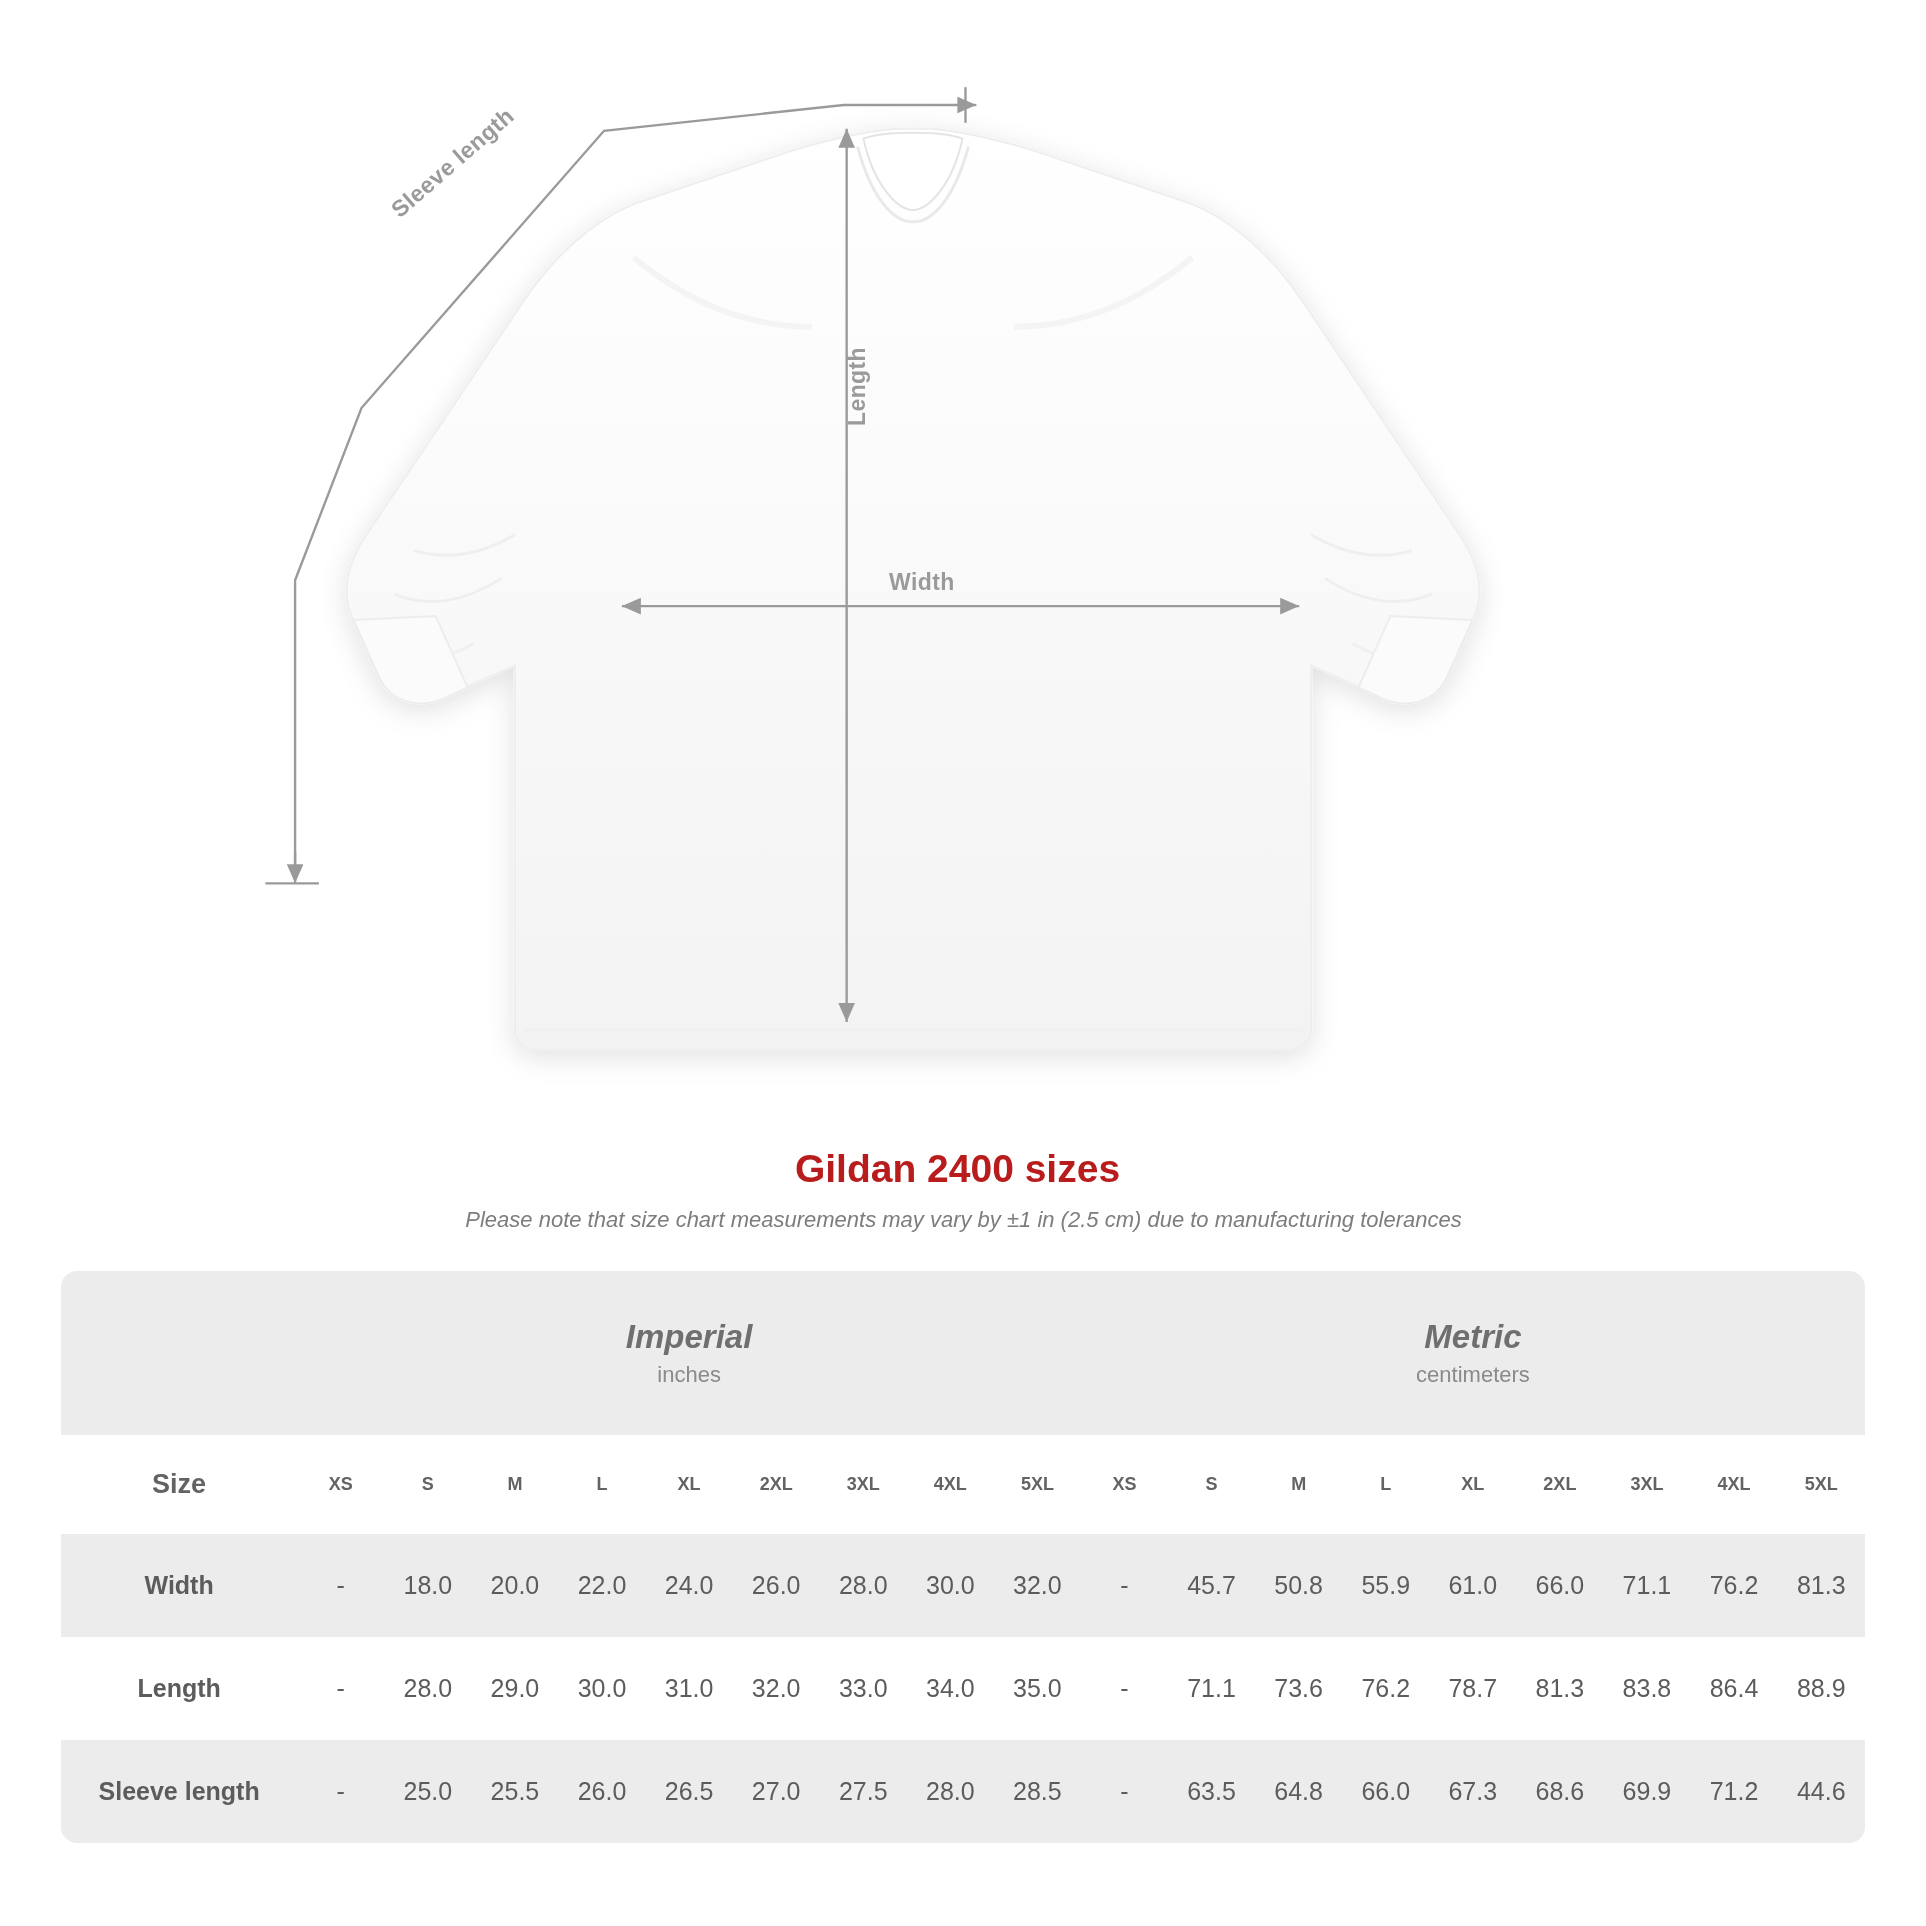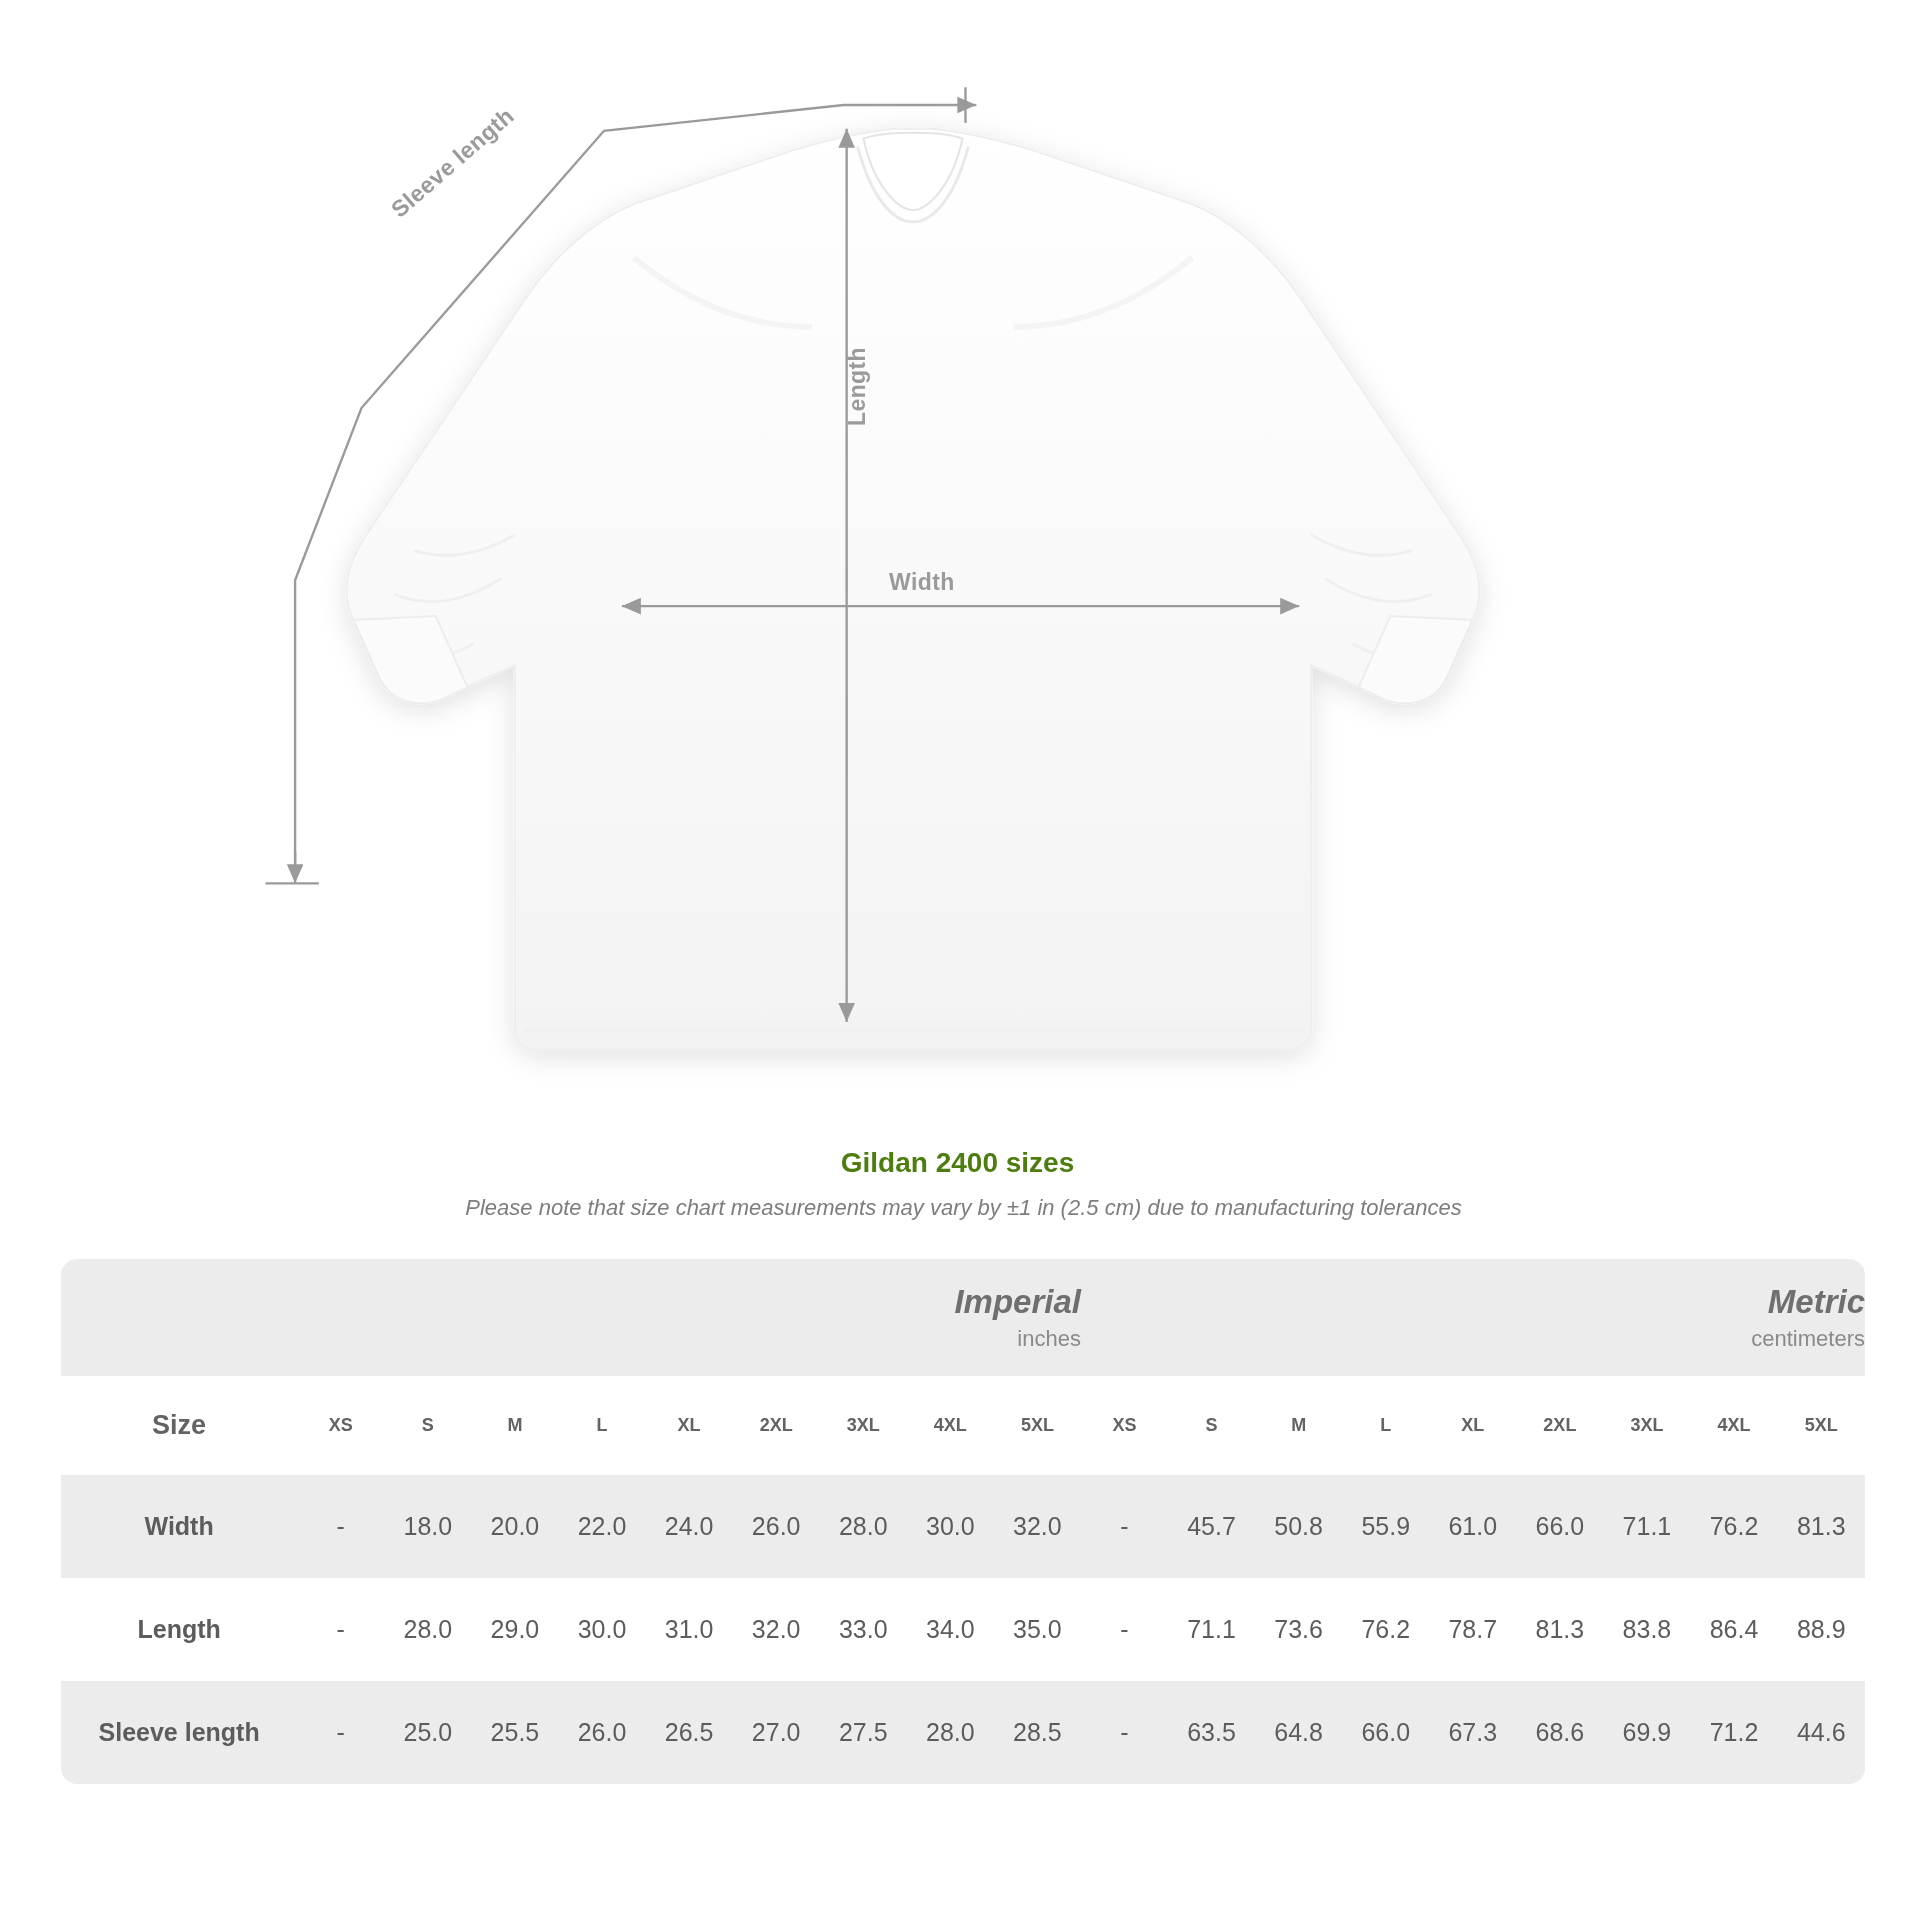--- a/index.html
+++ b/index.html
@@ -45,23 +45,23 @@
     transform: rotate(-41deg);
     transform-origin: left top;
   }
 
   
   #title-block {
     text-align: center;
     margin-top: 18px;
   }
   #chart-title {
-    font-size: 28px;
-    font-weight: bold;
-    color: #4d7c0f;
+    font-size: 39px;
+    font-weight: bold;
+    color: #b91c1c;
     margin: 0 12px 16px 0;
   }
   #chart-note {
     font-size: 22px;
     font-style: italic;
     color: #7d7d7d;
     margin: 8px;
   }
 
   
@@ -78,23 +78,22 @@
     text-align: center;
     vertical-align: middle;
     font-size: 25px;
     color: #5c5c5c;
     padding: 0;
     border: none;
   }
   
   tr.unit-row td {
     background: #ececec;
-    height: 117px;
+    height: 164px;
     padding: 0;
-    text-align: right;
   }
   tr.unit-row td.corner-left {
     border-top-left-radius: 16px;
   }
   tr.unit-row td.corner-right {
     border-top-right-radius: 16px;
   }
   .unit-title {
     font-size: 33px;
     font-weight: bold;

